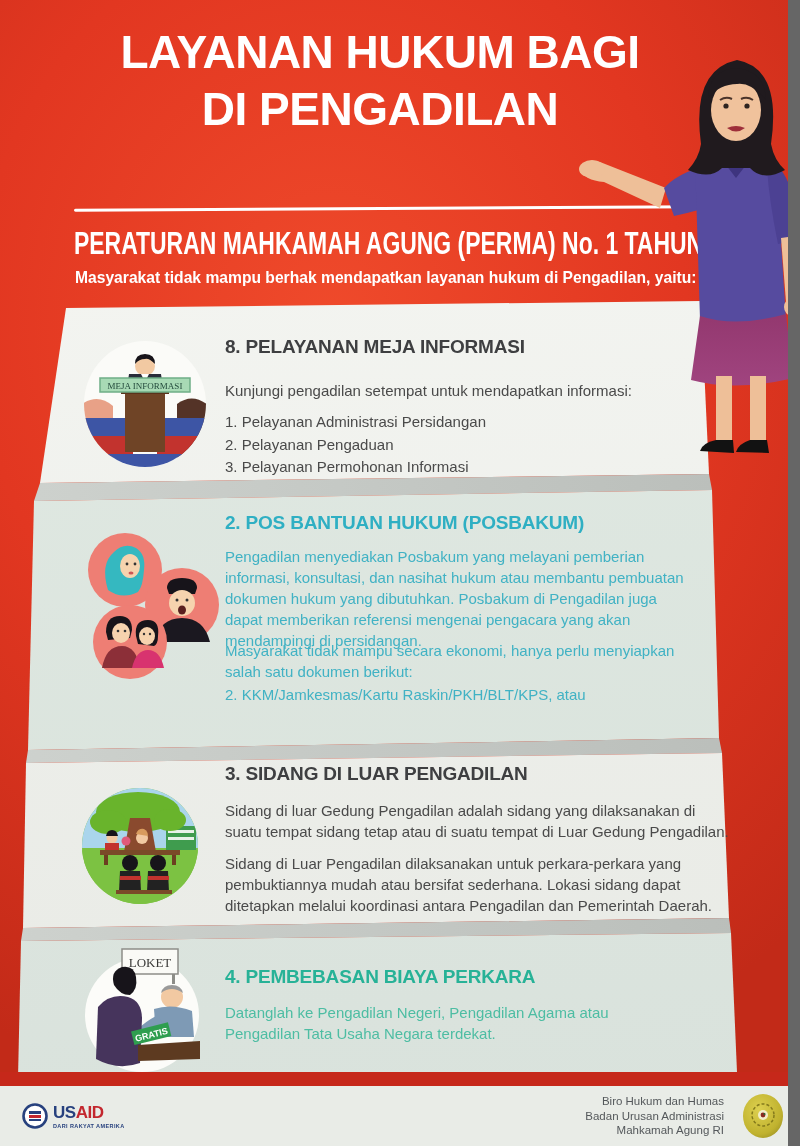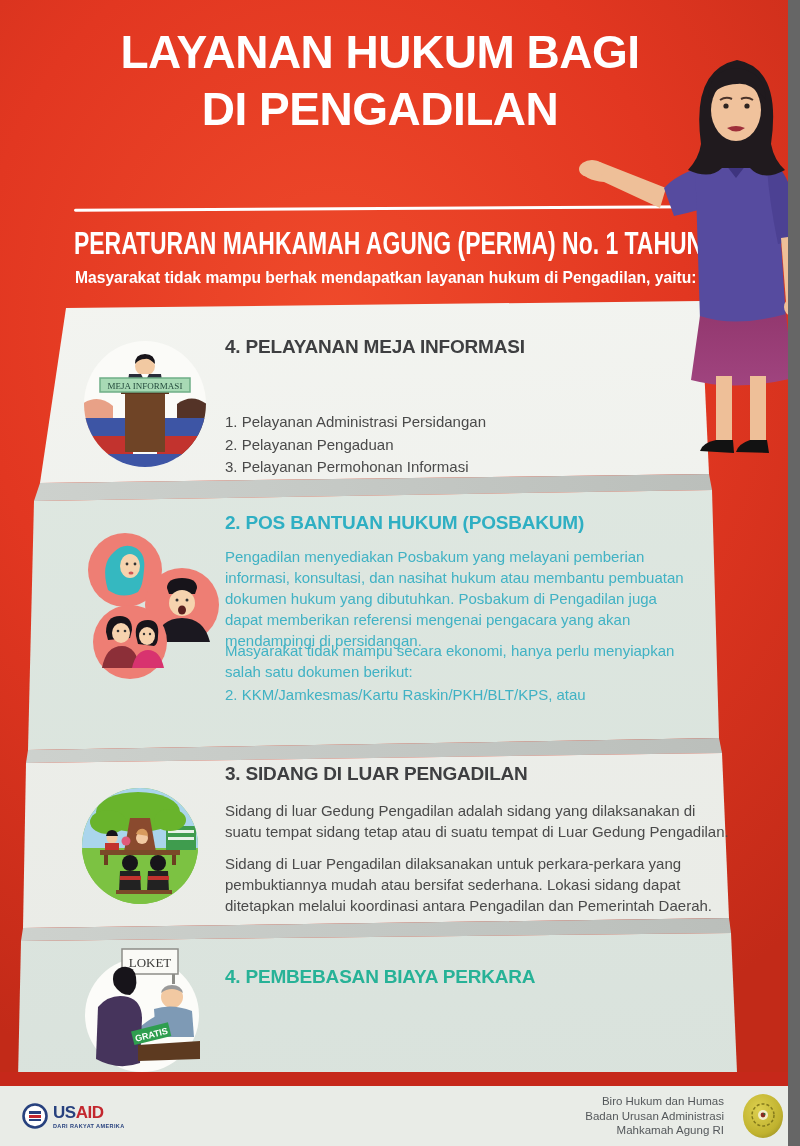--- a/index.html
+++ b/index.html
@@ -93,21 +93,22 @@
       <circle cx="62" cy="26" r="10" fill="#f2c9a2"></circle>
       <path d="M52 24 Q52 14 62 14 Q72 14 72 24 Q66 18 62 19 Q56 19 52 24 Z" fill="#17141a"></path>
       <path d="M46 34 L78 34 L80 48 L44 48 Z" fill="#2a2d3a"></path>
       <path d="M58 34 L62 42 L66 34 Z" fill="#fff"></path>
       <rect x="42" y="52" width="40" height="60" fill="#6f4426"></rect>
       <rect x="38" y="47" width="48" height="7" fill="#59331c"></rect>
       <rect x="17" y="38" width="90" height="14" fill="#a8dab5" stroke="#6fae87" stroke-width="1.5"></rect>
       <text class="svg-label" x="62" y="49" text-anchor="middle" font-size="9" fill="#234a3c">MEJA INFORMASI</text>
     </g>
   </svg>
-  <div class="sec-title" style="top:336px">4. PELAYANAN MEJA INFORMASI</div>
+  <div class="sec-title" style="top:336px">8. PELAYANAN MEJA INFORMASI</div>
+  <div class="sec-body" style="top:380px;width:480px">Kunjungi pengadilan setempat untuk mendapatkan informasi:</div>
   <div class="sec-list" style="top:411px">
     <div>1. Pelayanan Administrasi Persidangan</div>
     <div>2. Pelayanan Pengaduan</div>
     <div>3. Pelayanan Permohonan Informasi</div>
   </div>
 
   <svg class="illus" style="left:80px;top:528px" width="142" height="160" viewBox="0 0 142 160">
     <circle cx="45" cy="42" r="37" fill="#ee7e74"></circle>
     <path d="M28 62 Q20 36 34 24 Q44 14 56 20 Q66 26 64 42 Q63 58 58 64 Q42 72 28 62 Z" fill="#35b8c0"></path>
     <ellipse cx="50" cy="38" rx="10" ry="12" fill="#f6d3ae"></ellipse>
@@ -190,20 +191,21 @@
     <path d="M78 70 Q66 76 58 84 L64 92 Q74 84 84 82 Z" fill="#7e9ab5"></path>
     <path d="M34 40 Q30 26 42 22 Q54 20 56 32 Q58 44 50 50 Q40 50 34 40 Z" fill="#17141a"></path>
     <path d="M18 62 Q30 48 48 52 Q62 56 62 74 L60 118 Q38 126 16 114 Z" fill="#46345c"></path>
     <g transform="rotate(-14 70 88)">
       <rect x="52" y="82" width="38" height="14" fill="#2f9e4f"></rect>
       <text x="71" y="93" text-anchor="middle" font-size="9" font-weight="bold" fill="#fff">GRATIS</text>
     </g>
     <path d="M58 100 L120 96 L120 114 L58 116 Z" fill="#5d3a20"></path>
   </svg>
   <div class="sec-title green" style="top:966px">4. PEMBEBASAN BIAYA PERKARA</div>
+  <div class="sec-body green-body" style="top:1002px;width:460px">Datanglah ke Pengadilan Negeri, Pengadilan Agama atau Pengadilan Tata Usaha Negara terdekat.</div>
 
   <svg class="woman" viewBox="0 0 230 420">
     <defs>
       <linearGradient id="skirtG" x1="0" y1="0" x2="0" y2="1">
         <stop offset="0" stop-color="#93386f"></stop>
           <stop offset="1" stop-color="#a0447f"></stop>
       </linearGradient>
     </defs>
     <path d="M96 140 L30 114 Q18 110 12 118 Q8 124 18 130 Q24 133 34 134 L90 160 Z" fill="#eebf98"></path>
     <ellipse cx="22" cy="121" rx="13" ry="9" fill="#eebf98"></ellipse>

